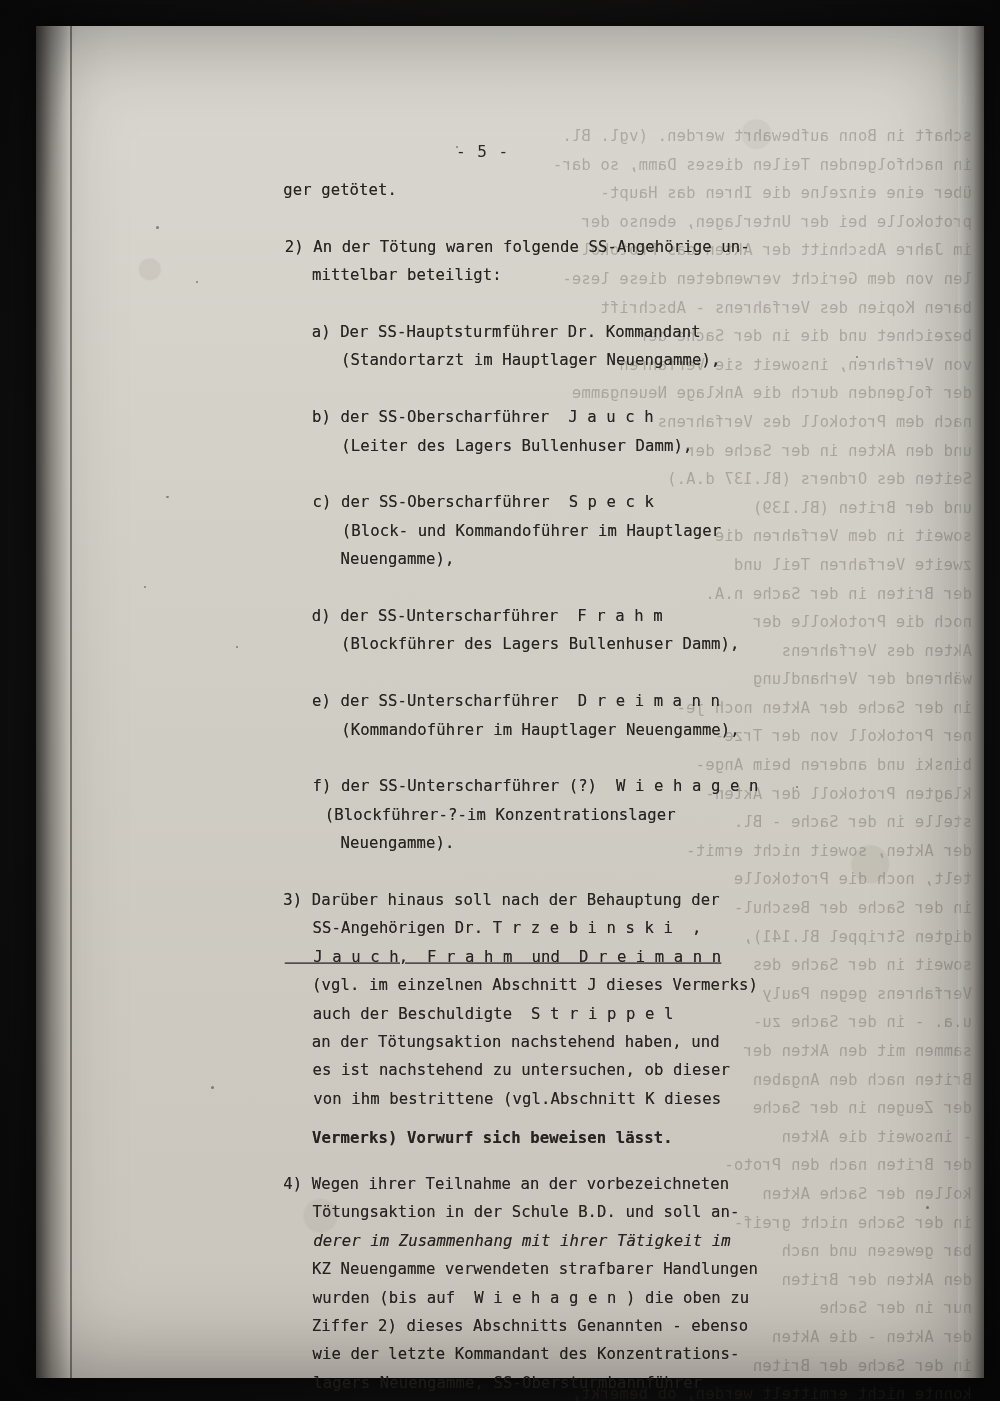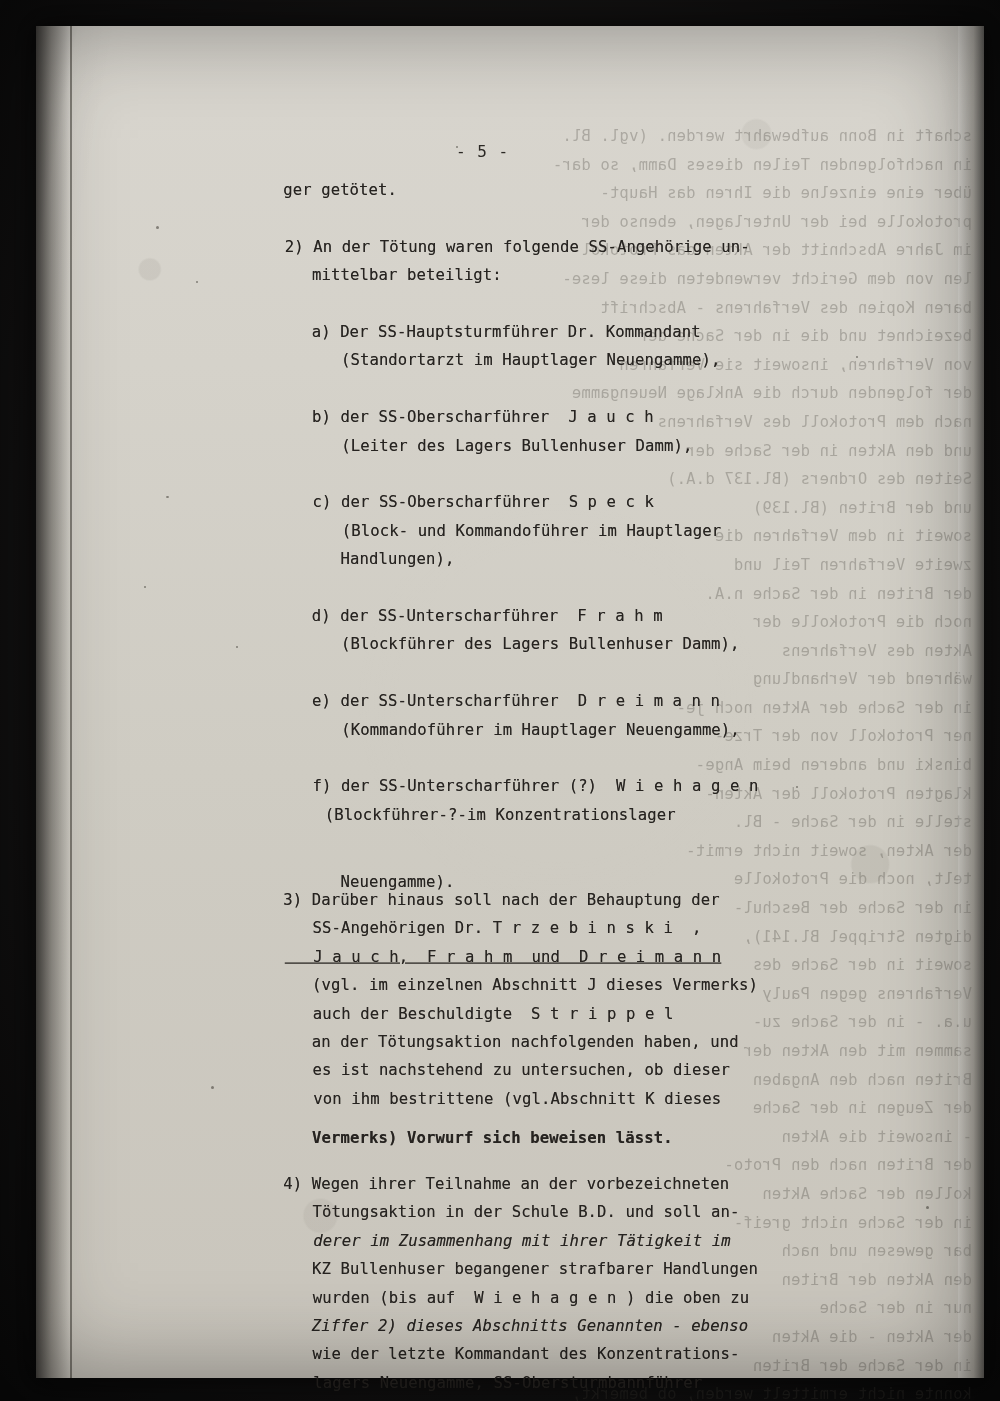--- a/index.html
+++ b/index.html
@@ -213,43 +213,43 @@
       <div id="lines">
           <div class="ln" style="left: 248px; top: 150px; transform: translate(-0.8px, -0.4px);">ger getötet.</div>
           <div class="ln" style="left: 248px; top: 206.8px; transform: translate(0.8px, 0px);">2) An der Tötung waren folgende SS-Angehörige un-</div>
           <div class="ln" style="left: 248px; top: 235.2px; transform: translate(-0.4px, -0.4px);">   mittelbar beteiligt:</div>
           <div class="ln" style="left: 248px; top: 292px; transform: translate(-0.8px, 0px);">   a) Der SS-Hauptsturmführer Dr. Kommandant</div>
           <div class="ln" style="left: 248px; top: 320.4px; transform: translate(0px, -0.4px);">      (Standortarzt im Hauptlager Neuengamme),</div>
           <div class="ln" style="left: 248px; top: 377.2px; transform: translate(-0.4px, 0px);">   b) der SS-Oberscharführer  J a u c h</div>
           <div class="ln" style="left: 248px; top: 405.6px; transform: translate(0.4px, -0.4px);">      (Leiter des Lagers Bullenhuser Damm),</div>
           <div class="ln" style="left: 248px; top: 462.4px; transform: translate(0px, 0px);">   c) der SS-Oberscharführer  S p e c k</div>
           <div class="ln" style="left: 248px; top: 490.8px; transform: translate(0.8px, -0.4px);">      (Block- und Kommandoführer im Hauptlager</div>
-          <div class="ln" style="left: 248px; top: 519.2px; transform: translate(-0.4px, 0.4px);">      Handlungen),</div>
+          <div class="ln" style="left: 248px; top: 519.2px; transform: translate(-0.4px, 0.4px);">      Neuengamme),</div>
           <div class="ln" style="left: 248px; top: 576px; transform: translate(-0.8px, -0.4px);">   d) der SS-Unterscharführer  F r a h m</div>
           <div class="ln" style="left: 248px; top: 604.4px; transform: translate(0px, 0.4px);">      (Blockführer des Lagers Bullenhuser Damm),</div>
           <div class="ln" style="left: 248px; top: 661.2px; transform: translate(-0.4px, -0.4px);">   e) der SS-Unterscharführer  D r e i m a n n</div>
           <div class="ln" style="left: 248px; top: 689.6px; transform: translate(0.4px, 0.4px);">      (Kommandoführer im Hauptlager Neuengamme),</div>
           <div class="ln" style="left: 248px; top: 746.4px; transform: translate(0px, -0.4px);">   f) der SS-Unterscharführer (?)  W i e h a g e n</div>
           <div class="ln" style="left: 231px; top: 774.8px; transform: translate(0.8px, 0.4px);">      (Blockführer-?-im Konzentrationslager</div>
-          <div class="ln" style="left: 248px; top: 803.2px; transform: translate(-0.4px, 0px); margin-top: 39px;">      Neuengamme).</div>
+          <div class="ln" style="left: 248px; top: 803.2px; transform: translate(-0.4px, 0px);">      Neuengamme).</div>
           <div class="ln" style="left: 248px; top: 860px; transform: translate(-0.8px, 0.4px);">3) Darüber hinaus soll nach der Behauptung der</div>
           <div class="ln" style="left: 248px; top: 888.4px; transform: translate(0px, 0px);">   SS-Angehörigen Dr. T r z e b i n s k i  ,</div>
           <div class="ln" style="left: 248px; top: 916.8px; transform: translate(0.8px, -0.4px); text-decoration: underline;">   J a u c h,  F r a h m  und  D r e i m a n n</div>
           <div class="ln" style="left: 248px; top: 945.2px; transform: translate(-0.4px, 0.4px);">   (vgl. im einzelnen Abschnitt J dieses Vermerks)</div>
           <div class="ln" style="left: 248px; top: 973.6px; transform: translate(0.4px, 0px);">   auch der Beschuldigte  S t r i p p e l</div>
-          <div class="ln" style="left: 248px; top: 1002px; transform: translate(-0.8px, -0.4px);">   an der Tötungsaktion nachfolgenden haben, und</div>
+          <div class="ln" style="left: 248px; top: 1002px; transform: translate(-0.8px, -0.4px);">   an der Tötungsaktion nachstehend haben, und</div>
           <div class="ln" style="left: 248px; top: 1030.4px; transform: translate(0px, 0.4px);">   es ist nachstehend zu untersuchen, ob dieser</div>
           <div class="ln" style="left: 248px; top: 1058.8px; transform: translate(0.8px, 0px);">   von ihm bestrittene (vgl.Abschnitt K dieses</div>
           <div class="ln" style="left: 248px; top: 1098px; transform: translate(-0.4px, -0.4px); font-weight: bold;">   Vermerks) Vorwurf sich beweisen lässt.</div>
           <div class="ln" style="left: 248px; top: 1144px; transform: translate(-0.8px, 0px);">4) Wegen ihrer Teilnahme an der vorbezeichneten</div>
           <div class="ln" style="left: 248px; top: 1172.4px; transform: translate(0px, -0.4px);">   Tötungsaktion in der Schule B.D. und soll an-</div>
           <div class="ln" style="left: 248px; top: 1200.8px; transform: translate(0.8px, 0.4px); font-style: italic;">   derer im Zusammenhang mit ihrer Tätigkeit im</div>
-          <div class="ln" style="left: 248px; top: 1229.2px; transform: translate(-0.4px, 0px);">   KZ Bullenhuser begangener strafbarer Handlungen</div>
+          <div class="ln" style="left: 248px; top: 1229.2px; transform: translate(-0.4px, 0px);">   KZ Neuengamme verwendeten strafbarer Handlungen</div>
           <div class="ln" style="left: 248px; top: 1257.6px; transform: translate(0.4px, -0.4px);">   wurden (bis auf  W i e h a g e n ) die oben zu</div>
-          <div class="ln" style="left: 248px; top: 1286px; transform: translate(-0.8px, 0.4px); font-style: italic;">   Ziffer 2) dieses Abschnitts Genannten - ebenso</div>
+          <div class="ln" style="left: 248px; top: 1286px; transform: translate(-0.8px, 0.4px);">   Ziffer 2) dieses Abschnitts Genannten - ebenso</div>
           <div class="ln" style="left: 248px; top: 1314.4px; transform: translate(0px, 0px);">   wie der letzte Kommandant des Konzentrations-</div>
           <div class="ln" style="left: 248px; top: 1342.8px; transform: translate(0.8px, -0.4px);">   lagers Neuengamme, SS-Obersturmbannführer</div>
           <div class="ln" style="left: 248px; top: 1371.2px; transform: translate(-0.4px, 0.4px);">   P a u l y , der Schutzhaftlagerführer des</div>
         </div>
     </div>
 
     <div class="specks">
       <i style="left:120px;top:200px;width:3px;height:3px;"></i>
       <i style="left:160px;top:255px;width:2px;height:2px;"></i>
       <i style="left:130px;top:470px;width:3px;height:2px;"></i>

